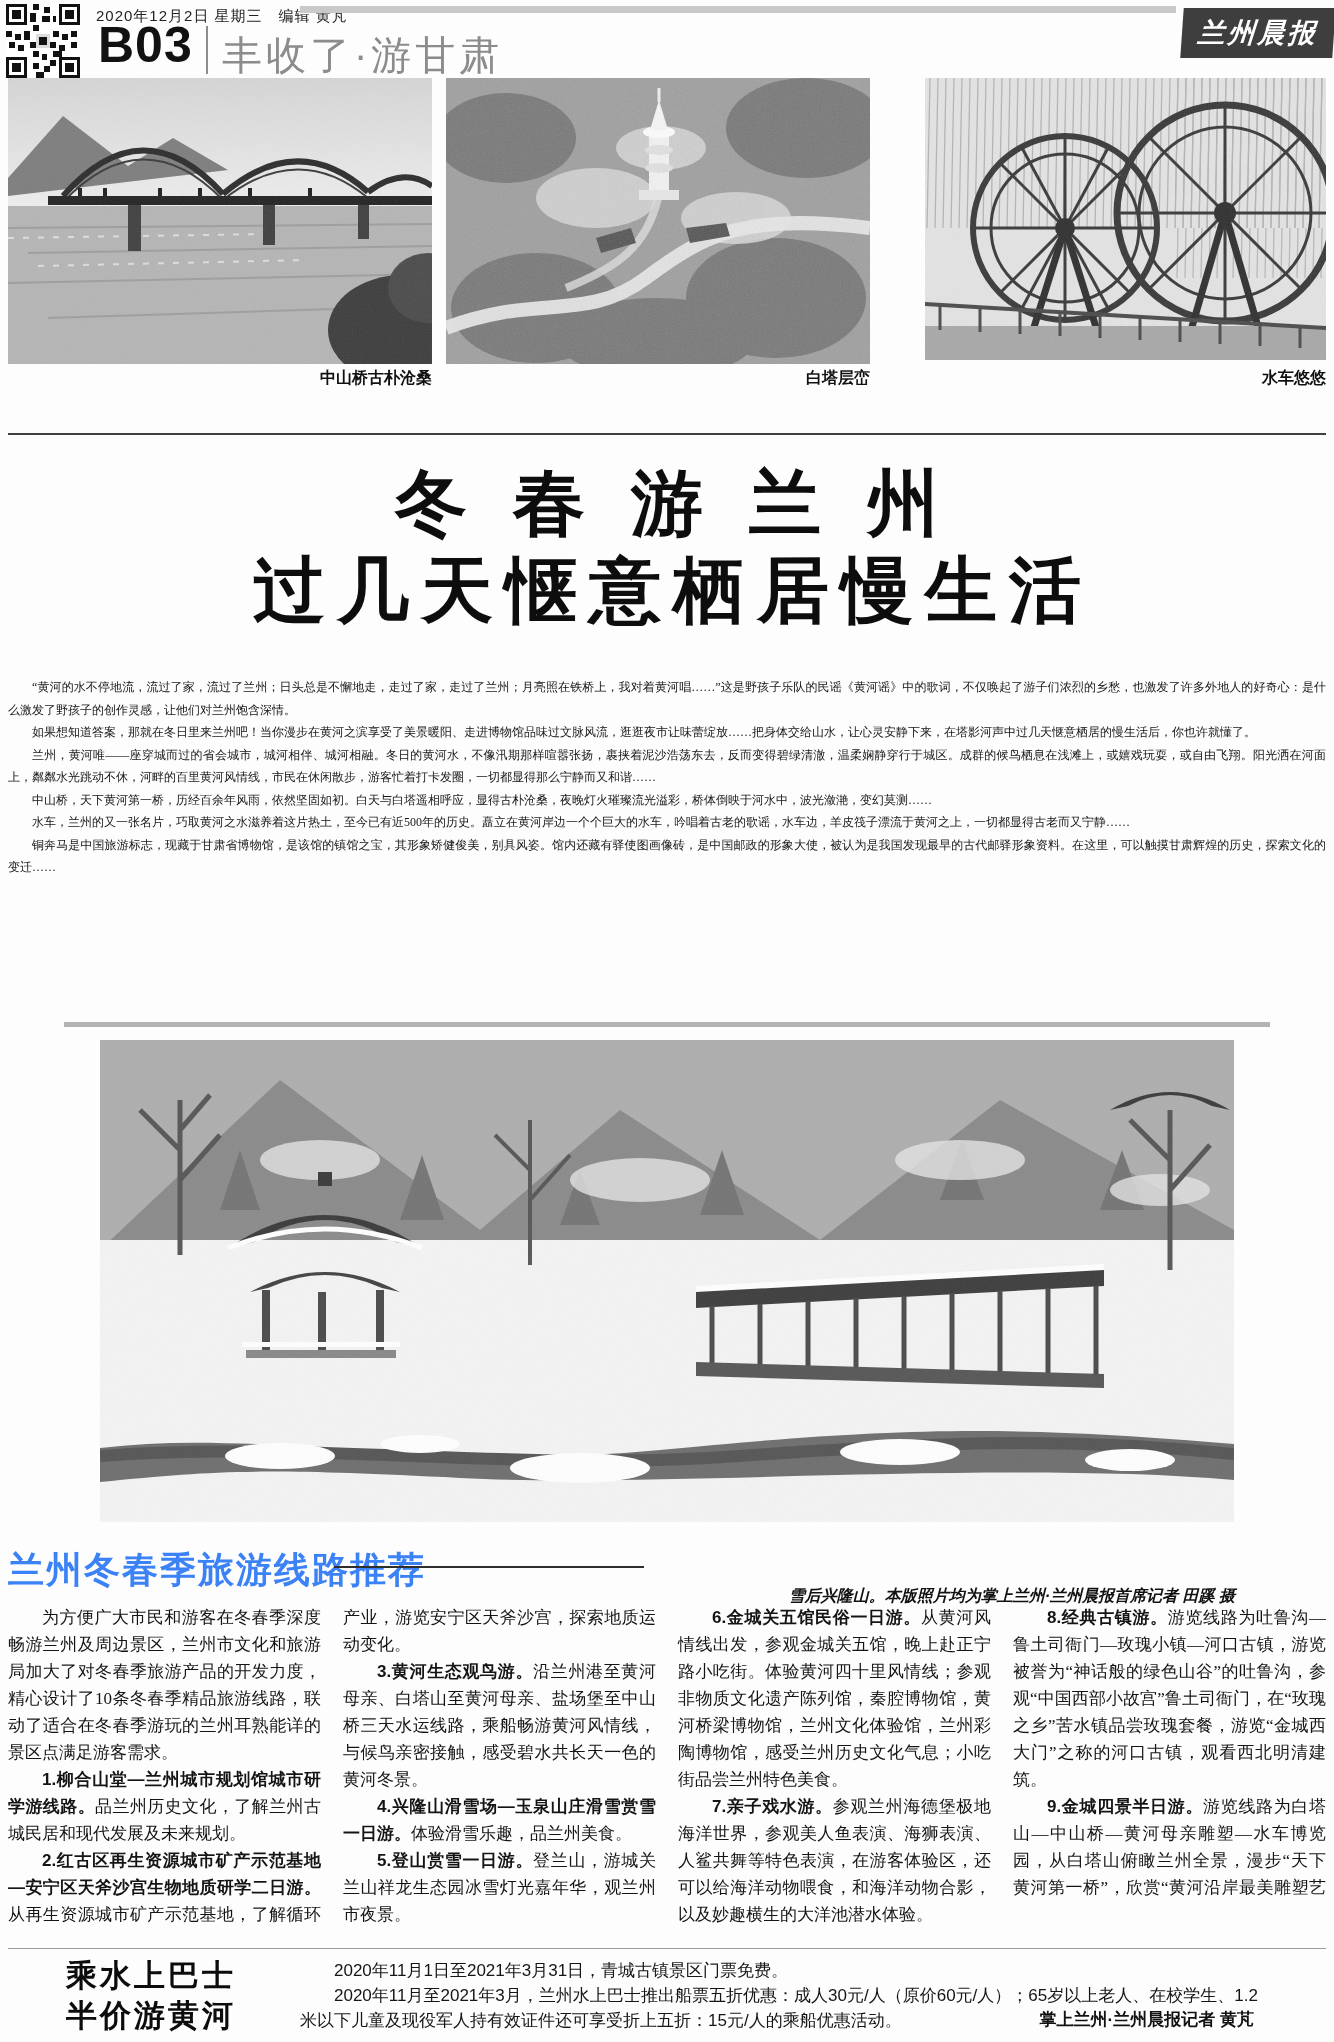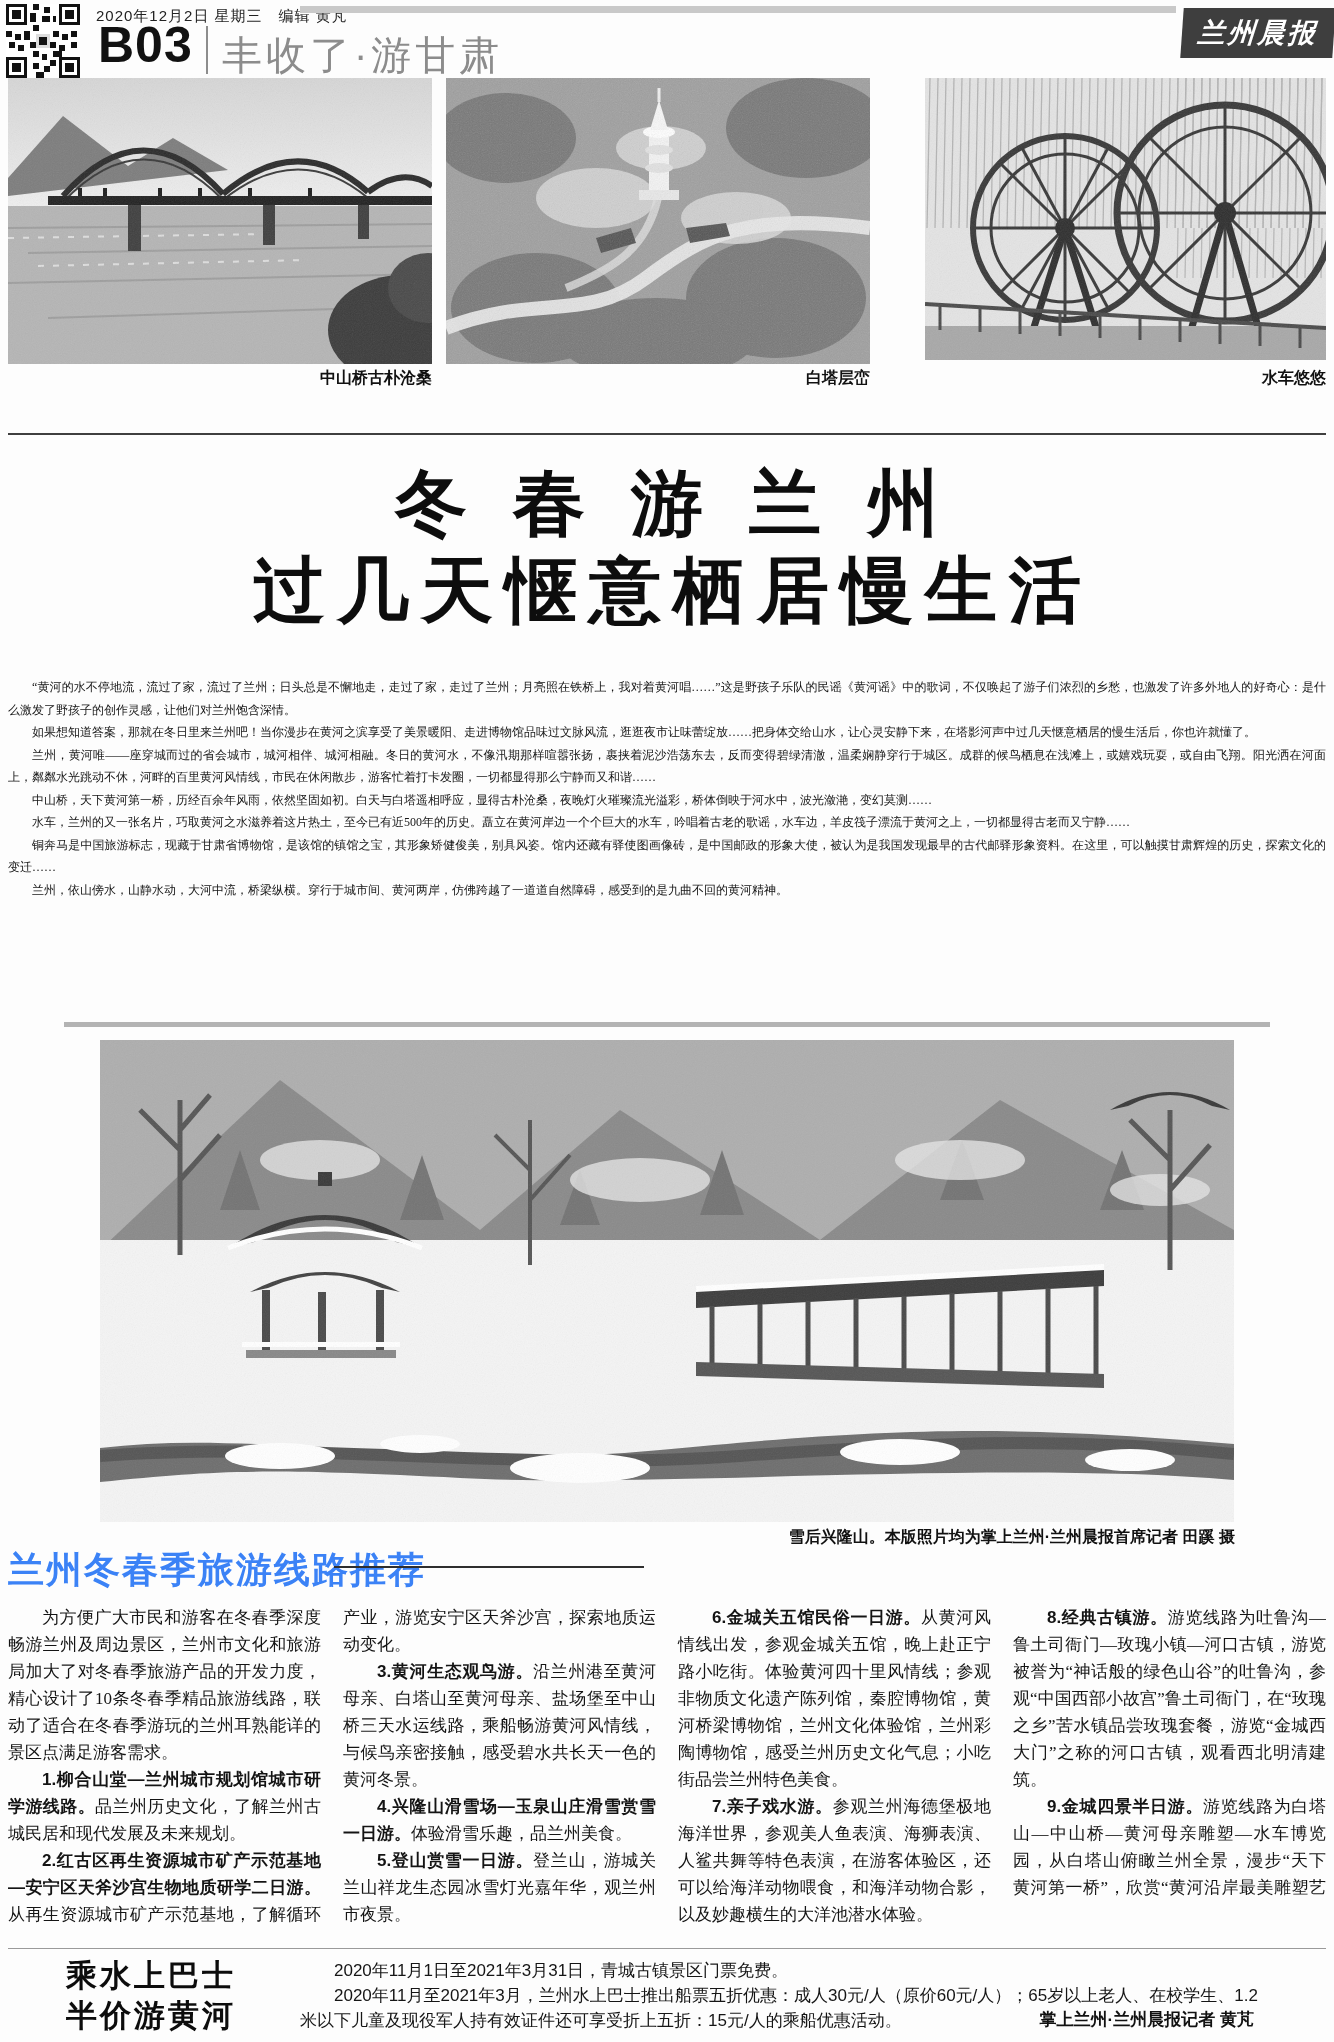--- a/index.html
+++ b/index.html
@@ -36,22 +36,22 @@
   .hl1 { font-size:72px; line-height:86px; letter-spacing:46px; margin-right:-46px; }
   .hl2 { font-size:72px; line-height:88px; letter-spacing:12px; margin-right:-12px; }
   
   .body-text { position:absolute; left:8px; top:676px; width:1318px;
     font-family:"Liberation Serif", serif; font-size:12px; line-height:22.5px;
     text-align:justify; color:#151515; }
   .body-text p { margin:0; text-indent:2em; }
   .rule-2 { position:absolute; left:64px; top:1022px; width:1206px; height:5px; background:#b3b3b3; }
   
   .feature { position:absolute; left:100px; top:1040px; width:1134px; height:482px; background:#e8e8e8; overflow:hidden; }
-  .fcaption { position:absolute; left:100px; top:1527px; width:1135px; text-align:right;
-    font-size:16px; font-weight:bold; color:#111; }
+  .fcaption { position:absolute; left:100px; top:1586px; width:1135px; text-align:right;
+    font-size:16px; font-weight:bold; color:#111;font-style:italic; }
   
   .routes-title { position:absolute; left:8px; top:1546px; font-size:36px; font-weight:900; letter-spacing:2px; color:#3b82f6; }
   .routes-line { position:absolute; left:334px; top:1566px; width:310px; height:2px; background:#2e2e2e; }
   .columns { position:absolute; left:8px; top:1604px; width:1318px; height:342px; overflow:hidden;
     column-count:4; column-gap:22px; column-fill:auto;
     font-family:"Liberation Serif", serif; font-size:17px; line-height:27px; text-align:justify; color:#141414; }
   .columns p { margin:0; text-indent:2em; }
   .route-title { font-family:"Liberation Sans", sans-serif; font-weight:bold; }
   
   .footer-rule { position:absolute; left:8px; top:1948px; width:1318px; height:1px; background:#9a9a9a; }
@@ -267,21 +267,20 @@
     <div class="hl2">过几天惬意栖居慢生活</div>
   </div>
 
   <div class="body-text">
     <p>“黄河的水不停地流，流过了家，流过了兰州；日头总是不懈地走，走过了家，走过了兰州；月亮照在铁桥上，我对着黄河唱……”这是野孩子乐队的民谣《黄河谣》中的歌词，不仅唤起了游子们浓烈的乡愁，也激发了许多外地人的好奇心：是什么激发了野孩子的创作灵感，让他们对兰州饱含深情。</p>
     <p>如果想知道答案，那就在冬日里来兰州吧！当你漫步在黄河之滨享受了美景暖阳、走进博物馆品味过文脉风流，逛逛夜市让味蕾绽放……把身体交给山水，让心灵安静下来，在塔影河声中过几天惬意栖居的慢生活后，你也许就懂了。</p>
     <p>兰州，黄河唯——座穿城而过的省会城市，城河相伴、城河相融。冬日的黄河水，不像汛期那样喧嚣张扬，裹挟着泥沙浩荡东去，反而变得碧绿清澈，温柔娴静穿行于城区。成群的候鸟栖息在浅滩上，或嬉戏玩耍，或自由飞翔。阳光洒在河面上，粼粼水光跳动不休，河畔的百里黄河风情线，市民在休闲散步，游客忙着打卡发圈，一切都显得那么宁静而又和谐……</p>
     <p>中山桥，天下黄河第一桥，历经百余年风雨，依然坚固如初。白天与白塔遥相呼应，显得古朴沧桑，夜晚灯火璀璨流光溢彩，桥体倒映于河水中，波光潋滟，变幻莫测……</p>
     <p>水车，兰州的又一张名片，巧取黄河之水滋养着这片热土，至今已有近500年的历史。矗立在黄河岸边一个个巨大的水车，吟唱着古老的歌谣，水车边，羊皮筏子漂流于黄河之上，一切都显得古老而又宁静……</p>
     <p>铜奔马是中国旅游标志，现藏于甘肃省博物馆，是该馆的镇馆之宝，其形象矫健俊美，别具风姿。馆内还藏有驿使图画像砖，是中国邮政的形象大使，被认为是我国发现最早的古代邮驿形象资料。在这里，可以触摸甘肃辉煌的历史，探索文化的变迁……</p>
-    <p>兰州，依山傍水，山静水动，大河中流，桥梁纵横。穿行于城市间、黄河两岸，仿佛跨越了一道道自然障碍，感受到的是九曲不回的黄河精神。</p>
   </div>
 
   <div class="rule-2"></div>
 
   <div class="feature">
     <svg width="1134" height="482" viewBox="0 0 1134 482">
       <rect width="1134" height="482" fill="#ededed"></rect>
       <rect width="1134" height="210" fill="#aeaeae"></rect>
       <g fill="#8a8a8a">
         <polygon points="0,210 180,40 380,190 520,70 720,200 900,60 1134,190 1134,210"></polygon>

